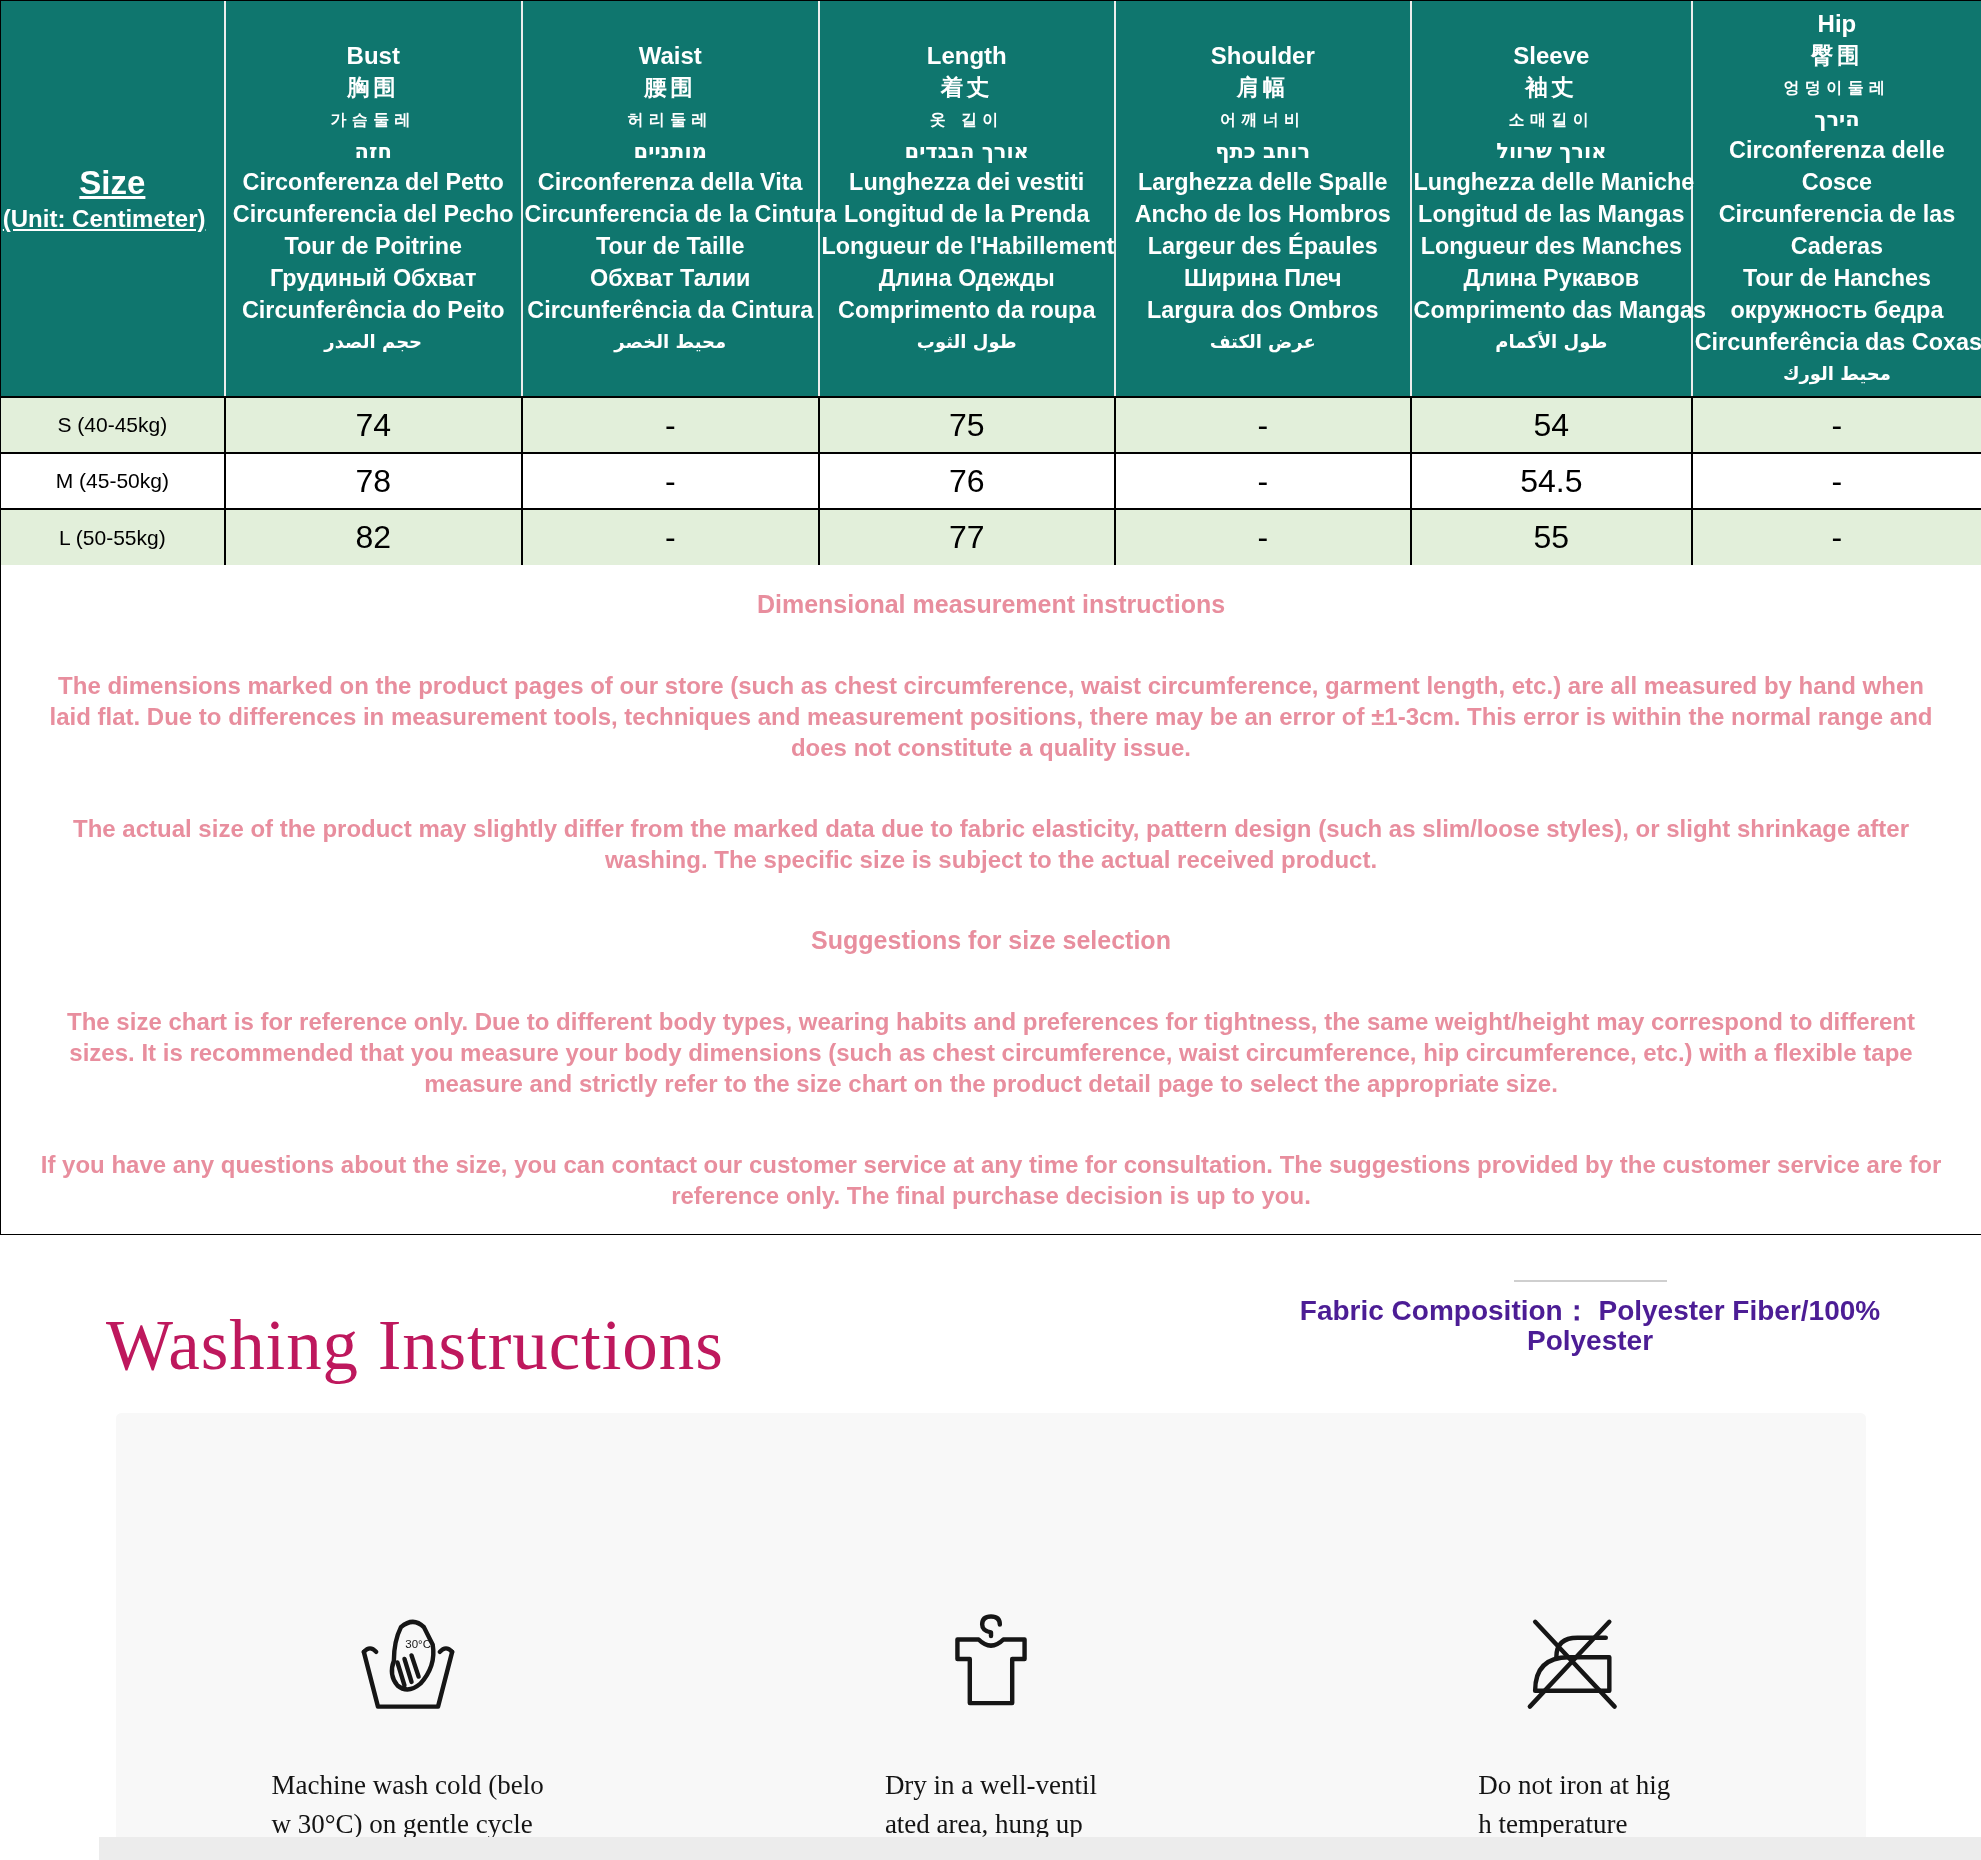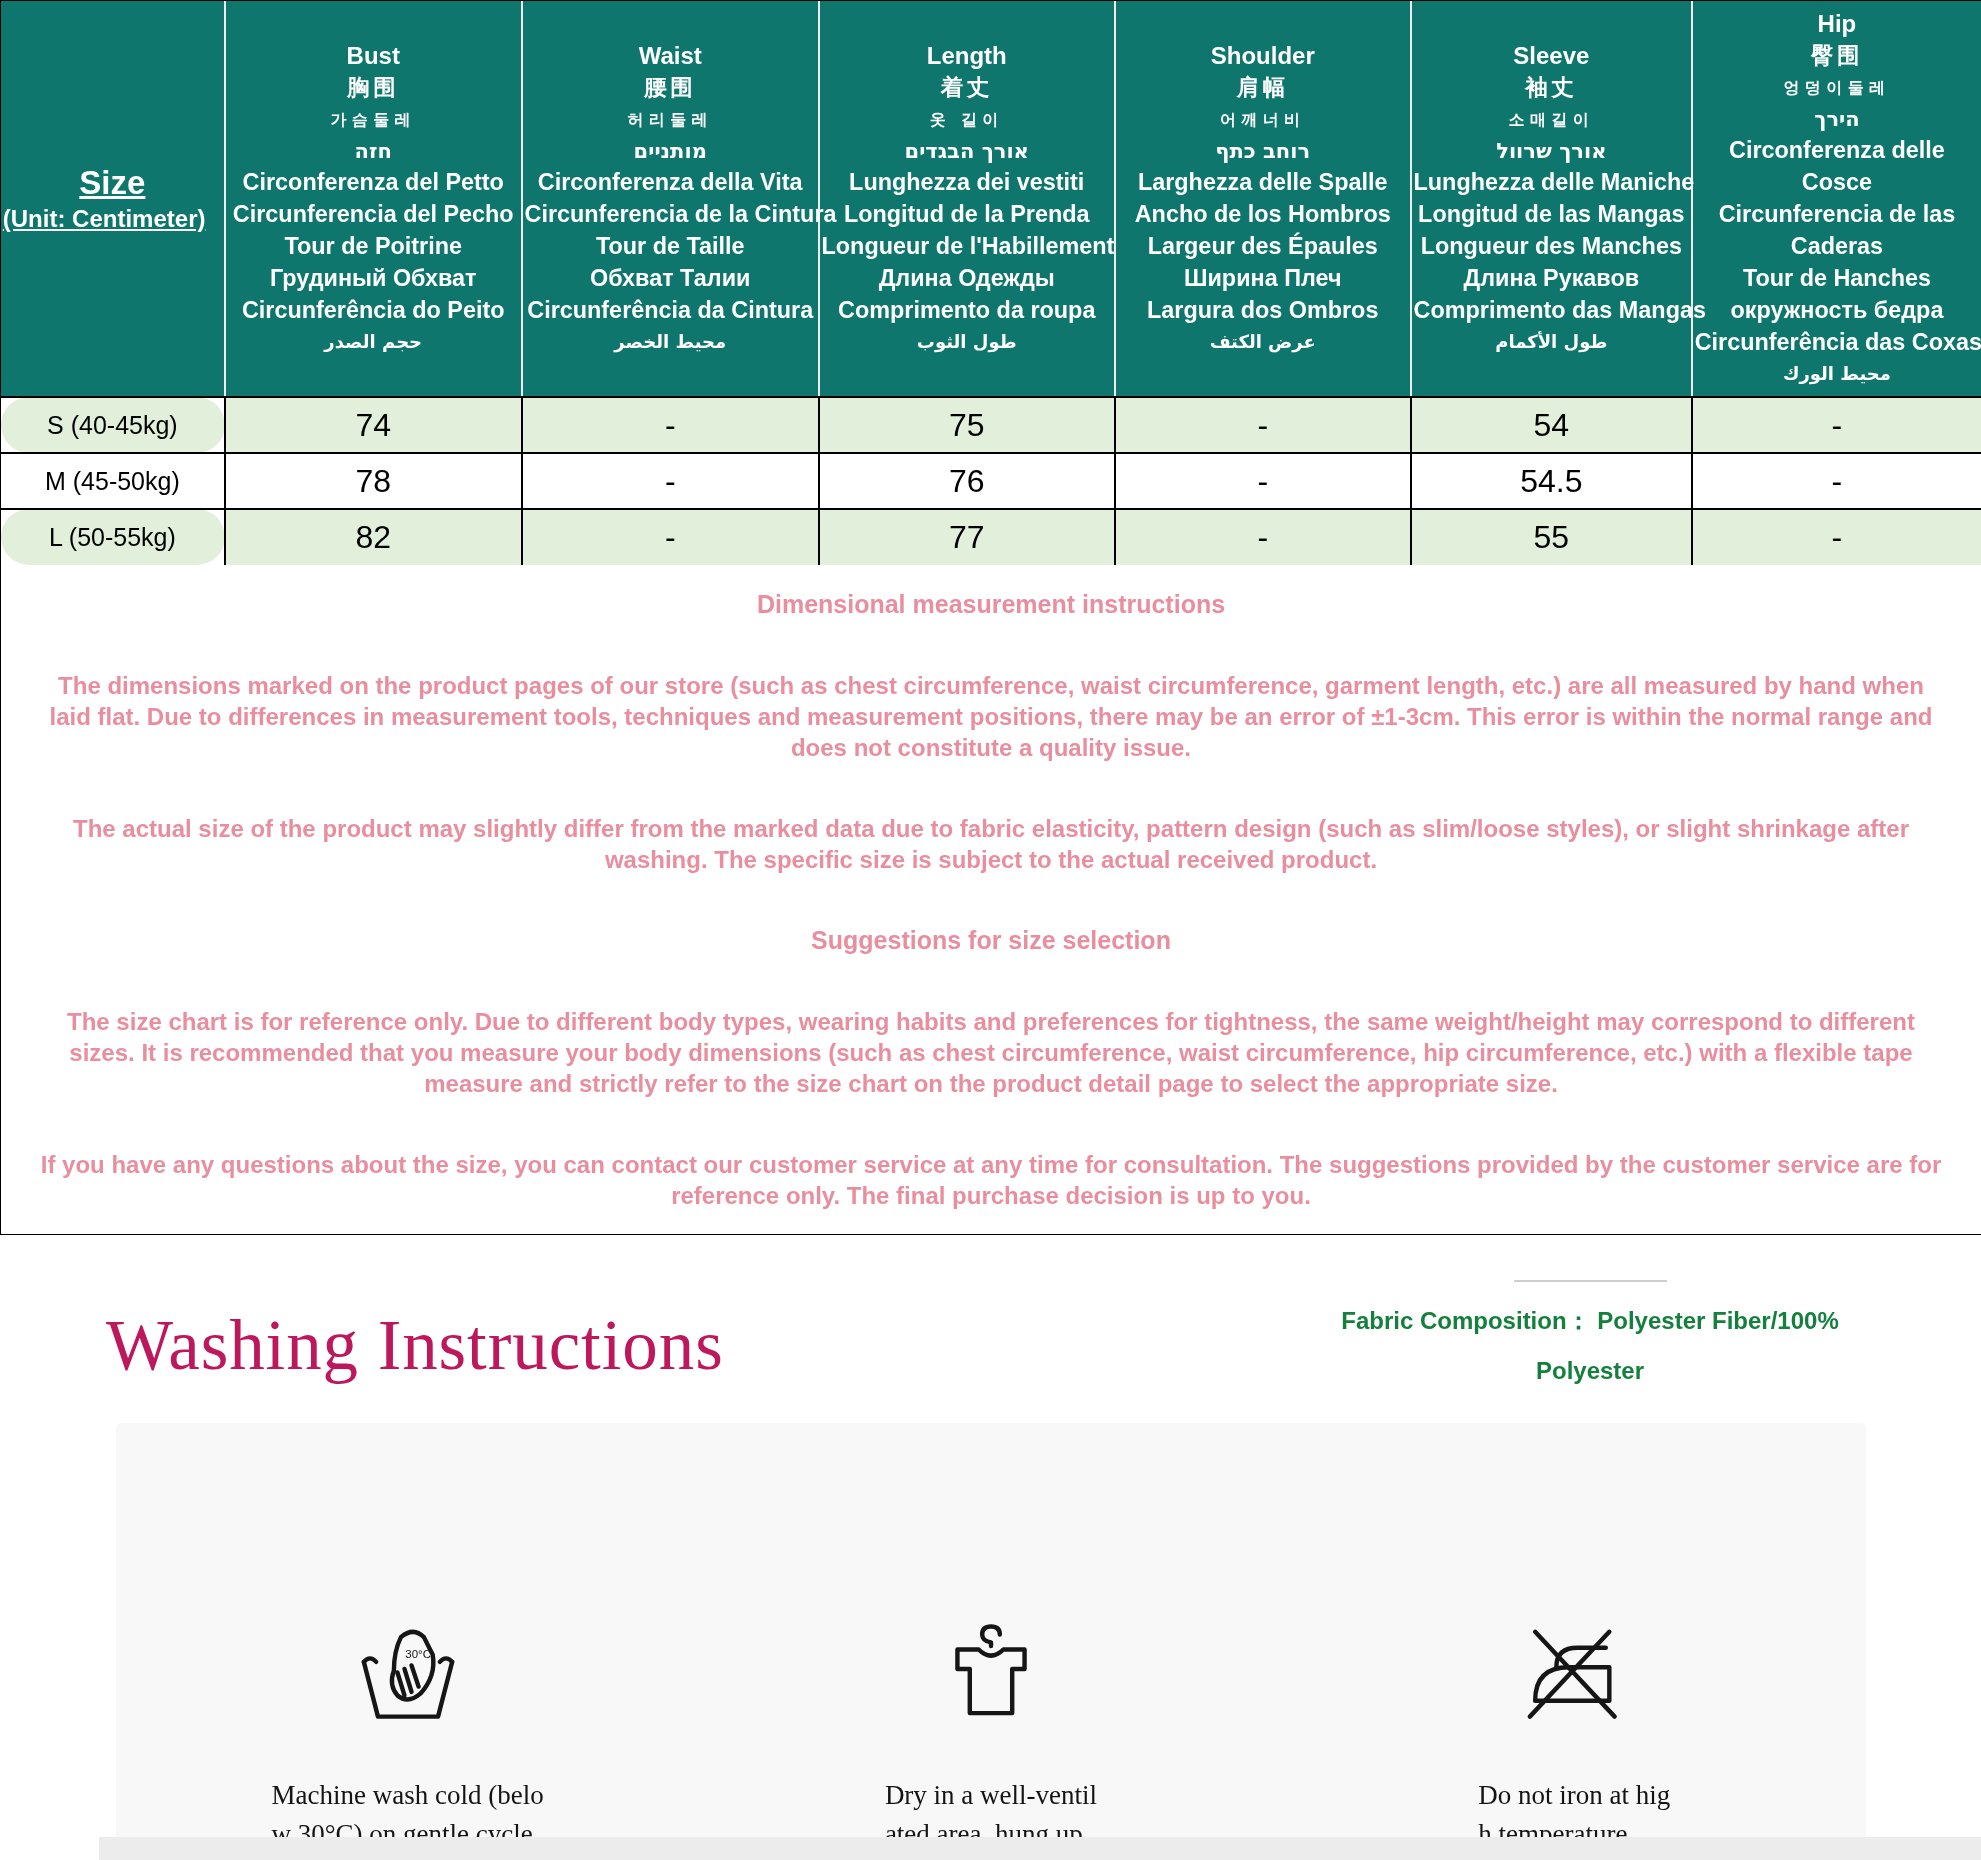--- a/index.html
+++ b/index.html
@@ -32,33 +32,33 @@
   tbody th, tbody td {
     border: 2.7px solid #000; text-align: center; vertical-align: middle;
     height: 56px; font-size: 32px; font-weight: normal; color: #000;
     font-family: "Liberation Sans", sans-serif;
   }
   tbody tr > *:first-child { border-left: none; }
   tbody tr > *:last-child  { border-right: none; }
   tbody tr:last-child > *  { border-bottom: none; }
   tr.row-green > * { background: #e2efda; }
   tr.row-white > * { background: #ffffff; }
-  tbody th { font-size: 25px; border-radius: 28px; }
+  tbody th { font-size: 21px; }
   
   .notes { padding: 23.4px 36px 23.4px 36px; text-align: center; color: #e88e9e; }
   .notes .n-title { font-size: 25px; line-height: 31px; font-weight: bold; }
   .notes .n-para  { font-size: 24px; line-height: 31px; font-weight: bold; margin-top: 20px; }
   .notes .gap { margin-top: 50px; }
   
   .wash { padding-top: 45px; }
   .wash-head-row { display: flex; justify-content: space-between; align-items: flex-start; padding: 0 86px 0 106px; }
   .wash-title { font-family: "Liberation Serif", "DejaVu Serif", serif; font-size: 71px; color: #be185d; letter-spacing: 0.9px; padding-top: 25px; }
   .fabric { width: 612px; text-align: center; }
   .fabric-line { width: 153px; height: 1.8px; background: #cfcfcf; margin: 0 auto 14.4px auto; }
-  .fabric-text { font-size: 24px; line-height: 50px; font-weight: bold; color: #15803d; }
+  .fabric-text { font-size: 28px; line-height: 30px; font-weight: bold; color: #4c1d95; }
   .icons-panel {
     width: 1750px; margin: 27px auto 0 auto; height: 486px;
     background: #f8f8f8; border-radius: 5.4px;
     display: flex; justify-content: space-around; align-items: flex-start;
     padding-top: 200px;
   }
   .wash-item { display: flex; flex-direction: column; align-items: center; width: 387px; }
   .wash-item svg { width: 106px; height: 106px; display: block; }
   .wash-item .cap {
     margin-top: 47px; font-family: "Liberation Serif", "DejaVu Serif", serif;

